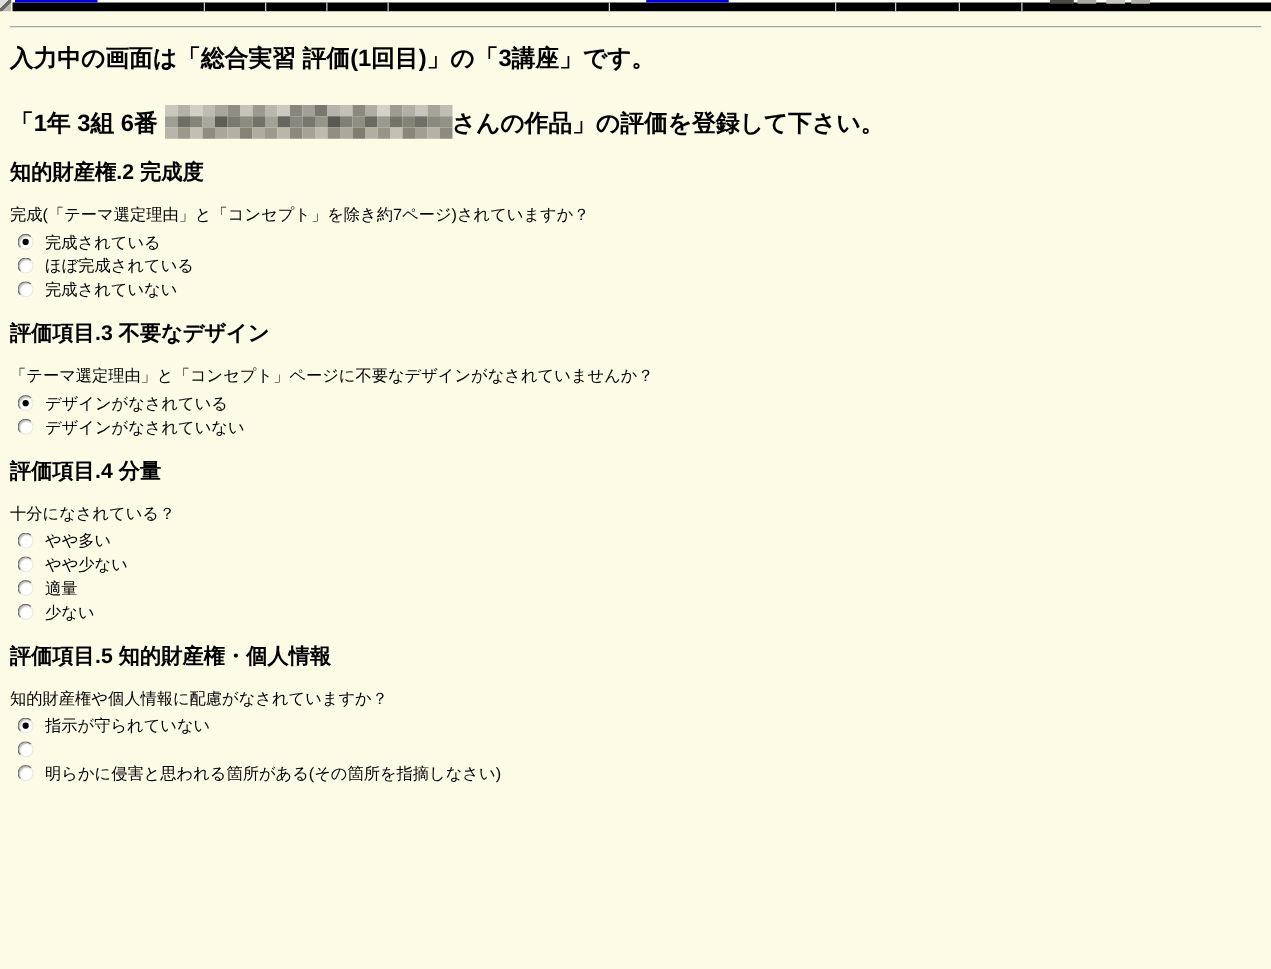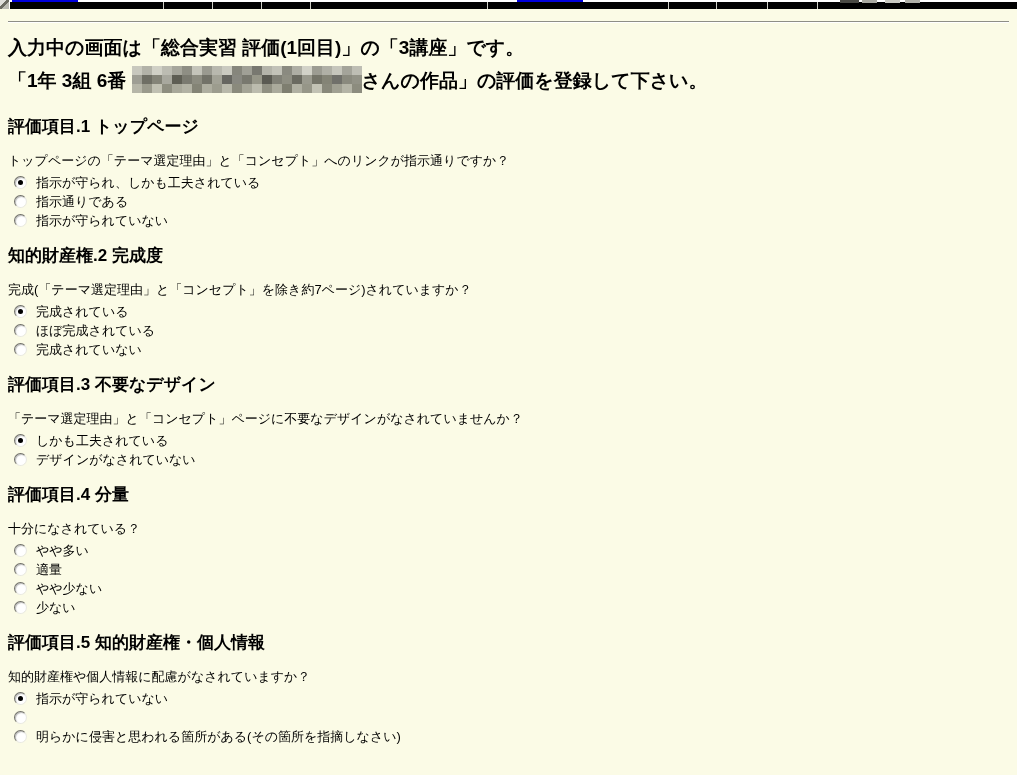--- a/index.html
+++ b/index.html
@@ -13,21 +13,21 @@
   .topbar .corner{position:absolute;left:0;top:0;width:9px;height:9px;
     background:linear-gradient(to bottom right,#dededa 38%,#6a6a62 38%,#6a6a62 58%,#bcbcb4 58%);}
   .topbar .blackbar{position:absolute;left:10px;right:0;top:2px;height:7px;background:#000;}
   .tdiv{position:absolute;top:2px;height:7px;width:1px;background:#d0d0c8;}
   .tlink{position:absolute;top:0;height:2px;width:66px;background:#0000dd;}
   .ticon{position:absolute;top:0;height:3px;}
   hr.rule{height:0;border:none;border-top:1px solid #8e8e86;border-bottom:1px solid #ffffff;margin:12px 8px 0 8px;}
   
   .content{padding:0 0 0 8px;}
   .h-big{font-size:19px;font-weight:bold;line-height:24px;margin:13px 0 0 0;}
-  .h-big.second{margin-top:6px;}
+  .h-big.second{margin-top:24px;}
   .mosaic{display:inline-block;width:230px;height:27px;vertical-align:-6px;line-height:0;font-size:0;}
   .mosaic i{display:inline-block;width:10px;height:9px;}
   .sec-title{font-size:17px;font-weight:bold;line-height:20px;margin:16px 0 0 0;}
   .sec-title.first{margin-top:24px;}
   .question{font-size:13px;line-height:16px;margin:16px 0 4px 0;}
   .opt-row{display:flex;align-items:center;height:19px;padding-left:6px;}
   .radio{flex:0 0 auto;width:11px;height:11px;border-radius:50%;background:#fff;
     border:1px solid #707068;border-bottom-color:#e9e9e1;border-right-color:#e9e9e1;
     box-shadow:inset 1px 1px 1px rgba(60,60,60,.35);
     display:flex;align-items:center;justify-content:center;}
@@ -60,36 +60,20 @@
 <hr class="rule">
 
 <div class="content">
 
   <div class="h-big">入力中の画面は「総合実習 評価(1回目)」の「3講座」です。</div>
 
   <div class="h-big second">
     <span>「1年 3組 6番 </span><span class="mosaic"><i style="background: rgb(200, 200, 190);"></i><i style="background: rgb(178, 178, 168);"></i><i style="background: rgb(208, 208, 198);"></i><i style="background: rgb(188, 188, 178);"></i><i style="background: rgb(166, 166, 156);"></i><i style="background: rgb(142, 142, 132);"></i><i style="background: rgb(196, 196, 186);"></i><i style="background: rgb(154, 154, 144);"></i><i style="background: rgb(184, 184, 174);"></i><i style="background: rgb(202, 202, 192);"></i><i style="background: rgb(134, 134, 124);"></i><i style="background: rgb(160, 160, 150);"></i><i style="background: rgb(120, 120, 112);"></i><i style="background: rgb(180, 180, 170);"></i><i style="background: rgb(194, 194, 184);"></i><i style="background: rgb(138, 138, 128);"></i><i style="background: rgb(174, 174, 164);"></i><i style="background: rgb(210, 210, 200);"></i><i style="background: rgb(156, 156, 146);"></i><i style="background: rgb(176, 176, 166);"></i><i style="background: rgb(198, 198, 188);"></i><i style="background: rgb(164, 164, 154);"></i><i style="background: rgb(190, 190, 180);"></i><i style="background: rgb(158, 158, 148);"></i><i style="background: rgb(110, 110, 100);"></i><i style="background: rgb(132, 132, 120);"></i><i style="background: rgb(168, 168, 158);"></i><i style="background: rgb(94, 94, 84);"></i><i style="background: rgb(122, 122, 112);"></i><i style="background: rgb(140, 140, 128);"></i><i style="background: rgb(114, 114, 104);"></i><i style="background: rgb(162, 162, 150);"></i><i style="background: rgb(102, 102, 96);"></i><i style="background: rgb(136, 136, 128);"></i><i style="background: rgb(120, 120, 110);"></i><i style="background: rgb(150, 150, 136);"></i><i style="background: rgb(90, 90, 82);"></i><i style="background: rgb(128, 128, 118);"></i><i style="background: rgb(142, 142, 130);"></i><i style="background: rgb(106, 106, 96);"></i><i style="background: rgb(154, 154, 142);"></i><i style="background: rgb(116, 116, 104);"></i><i style="background: rgb(132, 132, 118);"></i><i style="background: rgb(112, 112, 106);"></i><i style="background: rgb(138, 138, 126);"></i><i style="background: rgb(146, 146, 134);"></i><i style="background: rgb(182, 182, 168);"></i><i style="background: rgb(154, 154, 140);"></i><i style="background: rgb(192, 192, 178);"></i><i style="background: rgb(142, 142, 128);"></i><i style="background: rgb(168, 168, 154);"></i><i style="background: rgb(178, 178, 164);"></i><i style="background: rgb(132, 132, 118);"></i><i style="background: rgb(174, 174, 160);"></i><i style="background: rgb(156, 156, 142);"></i><i style="background: rgb(184, 184, 170);"></i><i style="background: rgb(138, 138, 124);"></i><i style="background: rgb(164, 164, 150);"></i><i style="background: rgb(188, 188, 174);"></i><i style="background: rgb(144, 144, 130);"></i><i style="background: rgb(170, 170, 156);"></i><i style="background: rgb(126, 126, 112);"></i><i style="background: rgb(176, 176, 162);"></i><i style="background: rgb(150, 150, 136);"></i><i style="background: rgb(194, 194, 180);"></i><i style="background: rgb(136, 136, 122);"></i><i style="background: rgb(160, 160, 146);"></i><i style="background: rgb(180, 180, 166);"></i><i style="background: rgb(140, 140, 126);"></i></span><span>さんの作品」の評価を登録して下さい。</span>
   </div>
 
-  <div>
-    <div class="sec-title first">評価項目.1 トップページ</div>
-    <div class="question">トップページの「テーマ選定理由」と「コンセプト」へのリンクが指示通りですか？</div>
-    <div class="opt-row">
-      <span class="radio checked"></span>
-      <span class="opt-label">指示が守られ、しかも工夫されている</span>
-    </div>
-    <div class="opt-row">
-      <span class="radio"></span>
-      <span class="opt-label">指示通りである</span>
-    </div>
-    <div class="opt-row">
-      <span class="radio"></span>
-      <span class="opt-label">指示が守られていない</span>
-    </div>
-  </div>
 
   <div>
     <div class="sec-title">知的財産権.2 完成度</div>
     <div class="question">完成(「テーマ選定理由」と「コンセプト」を除き約7ページ)されていますか？</div>
     <div class="opt-row">
       <span class="radio checked"></span>
       <span class="opt-label">完成されている</span>
     </div>
     <div class="opt-row">
       <span class="radio"></span>
@@ -99,42 +83,42 @@
       <span class="radio"></span>
       <span class="opt-label">完成されていない</span>
     </div>
   </div>
 
   <div>
     <div class="sec-title">評価項目.3 不要なデザイン</div>
     <div class="question">「テーマ選定理由」と「コンセプト」ページに不要なデザインがなされていませんか？</div>
     <div class="opt-row">
       <span class="radio checked"></span>
-      <span class="opt-label">しかも工夫されている</span>
+      <span class="opt-label">デザインがなされている</span>
     </div>
     <div class="opt-row">
       <span class="radio"></span>
       <span class="opt-label">デザインがなされていない</span>
     </div>
   </div>
 
   <div>
     <div class="sec-title">評価項目.4 分量</div>
     <div class="question">十分になされている？</div>
     <div class="opt-row">
       <span class="radio"></span>
       <span class="opt-label">やや多い</span>
     </div>
     <div class="opt-row">
       <span class="radio"></span>
-      <span class="opt-label">適量</span>
+      <span class="opt-label">やや少ない</span>
     </div>
     <div class="opt-row">
       <span class="radio"></span>
-      <span class="opt-label">やや少ない</span>
+      <span class="opt-label">適量</span>
     </div>
     <div class="opt-row">
       <span class="radio"></span>
       <span class="opt-label">少ない</span>
     </div>
   </div>
 
   <div>
     <div class="sec-title">評価項目.5 知的財産権・個人情報</div>
     <div class="question">知的財産権や個人情報に配慮がなされていますか？</div>

